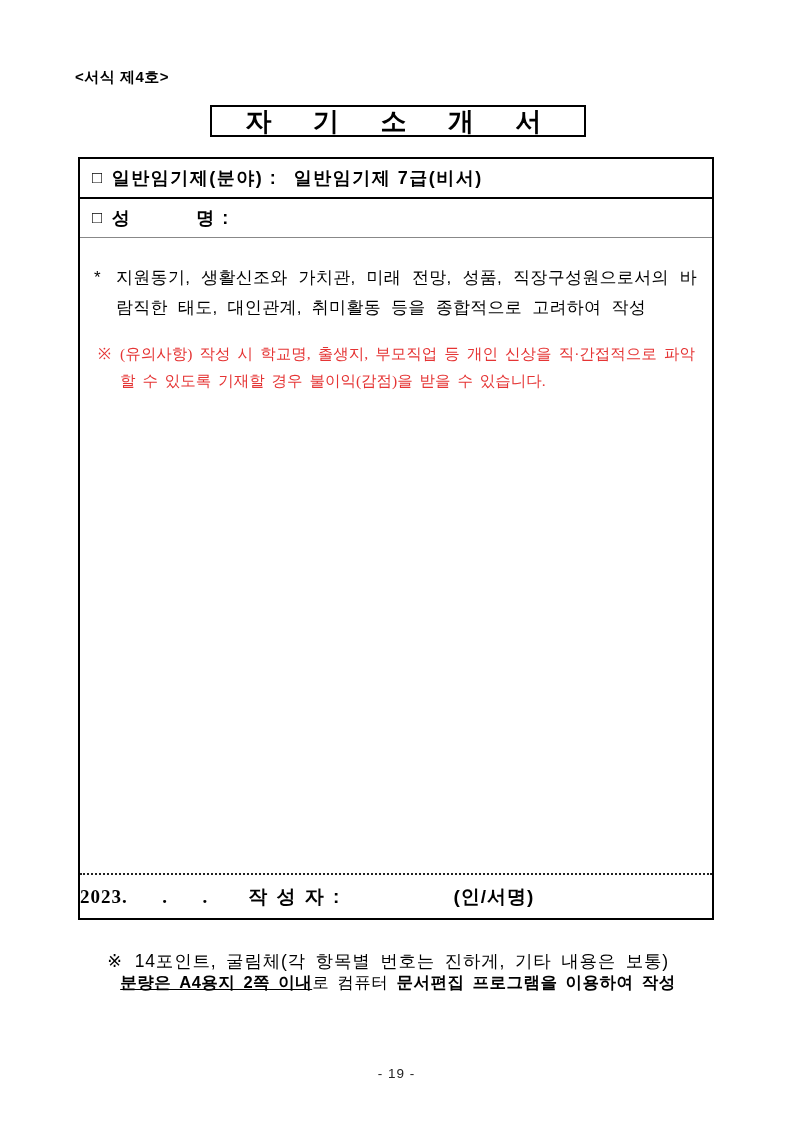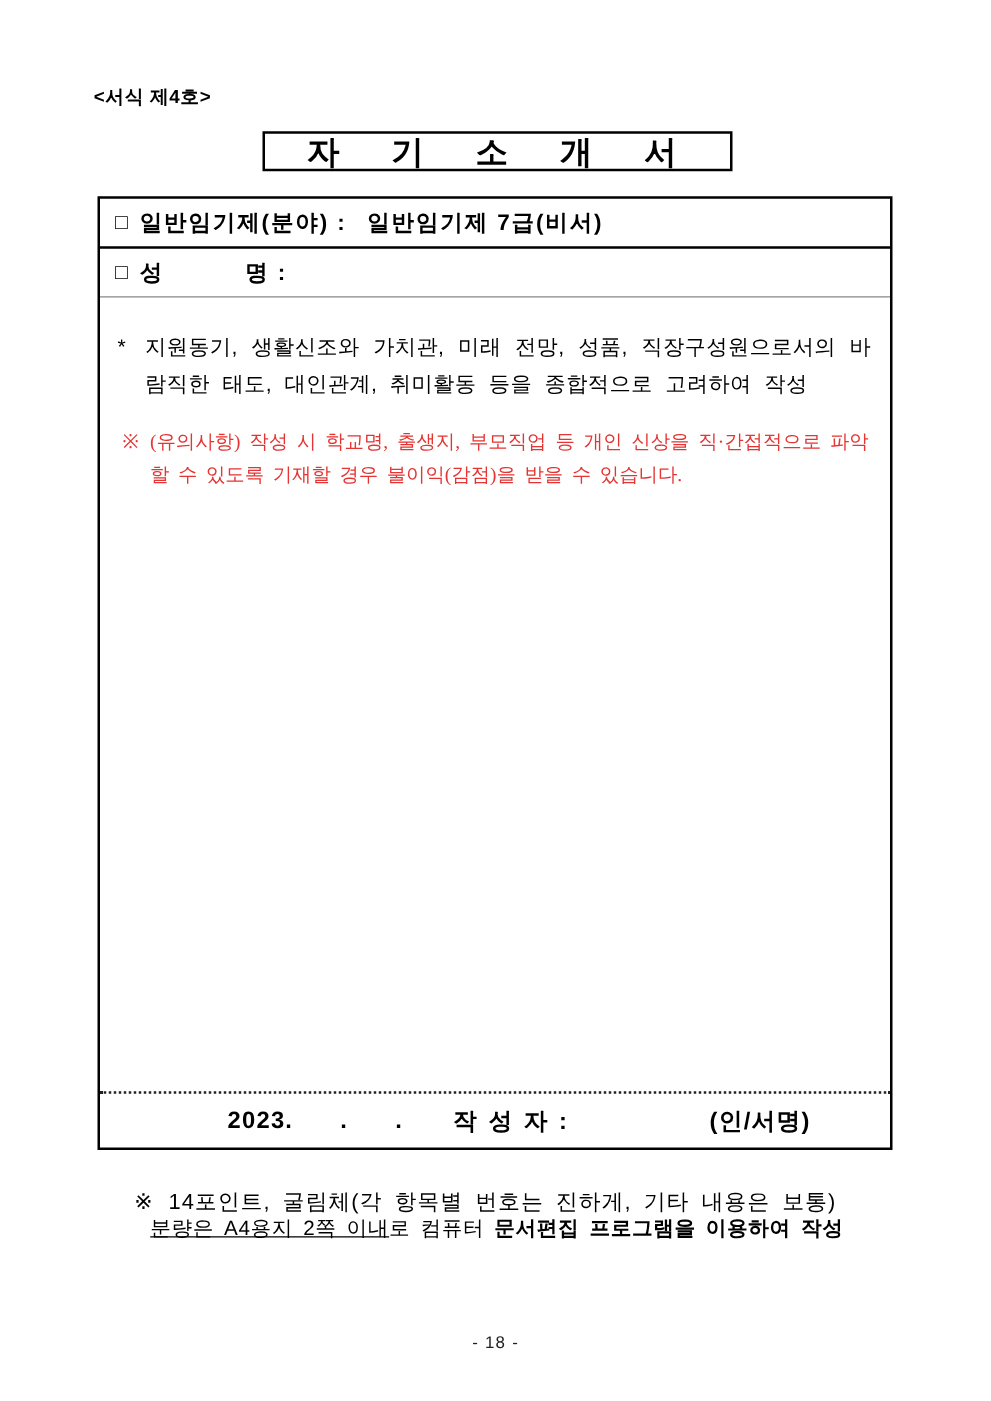--- a/index.html
+++ b/index.html
@@ -112,21 +112,21 @@
   }
 
   .row-signature {
     height: 45px;
     border-top: 2px dotted #222;
     display: flex;
     align-items: center;
     font-size: 19px;
     font-weight: bold;
   }
-  .sig-date { margin-left: 102px; white-space: pre; letter-spacing: 1px; }
+  .sig-date { white-space: pre; letter-spacing: 1px; font-family: Liberation Serif, serif; }
   .sig-writer { margin-left: 40px; white-space: pre; letter-spacing: 2px; }
   .sig-seal { margin-left: 112px; letter-spacing: 1px; }
 
   .footer-note1 {
     position: absolute;
     left: 88px;
     top: 928px;
     font-size: 17.5px;
     letter-spacing: 0.8px;
     word-spacing: 4px;
@@ -137,21 +137,21 @@
   .footer-note2 {
     position: absolute;
     left: 104px;
     top: 953px;
     font-size: 16.5px;
     letter-spacing: 0.5px;
     word-spacing: 3px;
     white-space: pre;
   }
   .footer-note2 .seg-bold-underline {
-    font-weight: normal;
+    font-weight: bold;
     text-decoration: underline;
   }
   .footer-note2 .seg-bold { font-weight: bold; text-align: right; }
 
   .page-number {
     position: absolute;
     left: 0;
     top: 1066px;
     width: 100%;
     text-align: center;
@@ -203,13 +203,13 @@
 </div>
 
 <div class="footer-note1">
   <span class="marker">※</span><span>14포인트, 굴림체(각 항목별 번호는 진하게, 기타 내용은 보통)</span>
 </div>
 
 <div class="footer-note2">
   <span class="seg-bold-underline">분량은 A4용지 2쪽 이내</span><span class="seg-normal">로 컴퓨터 </span><span class="seg-bold">문서편집 프로그램을 이용하여 작성</span>
 </div>
 
-<div class="page-number">- 18 -</div>
+<div class="page-number">- 19 -</div>
 
 </body></html>

